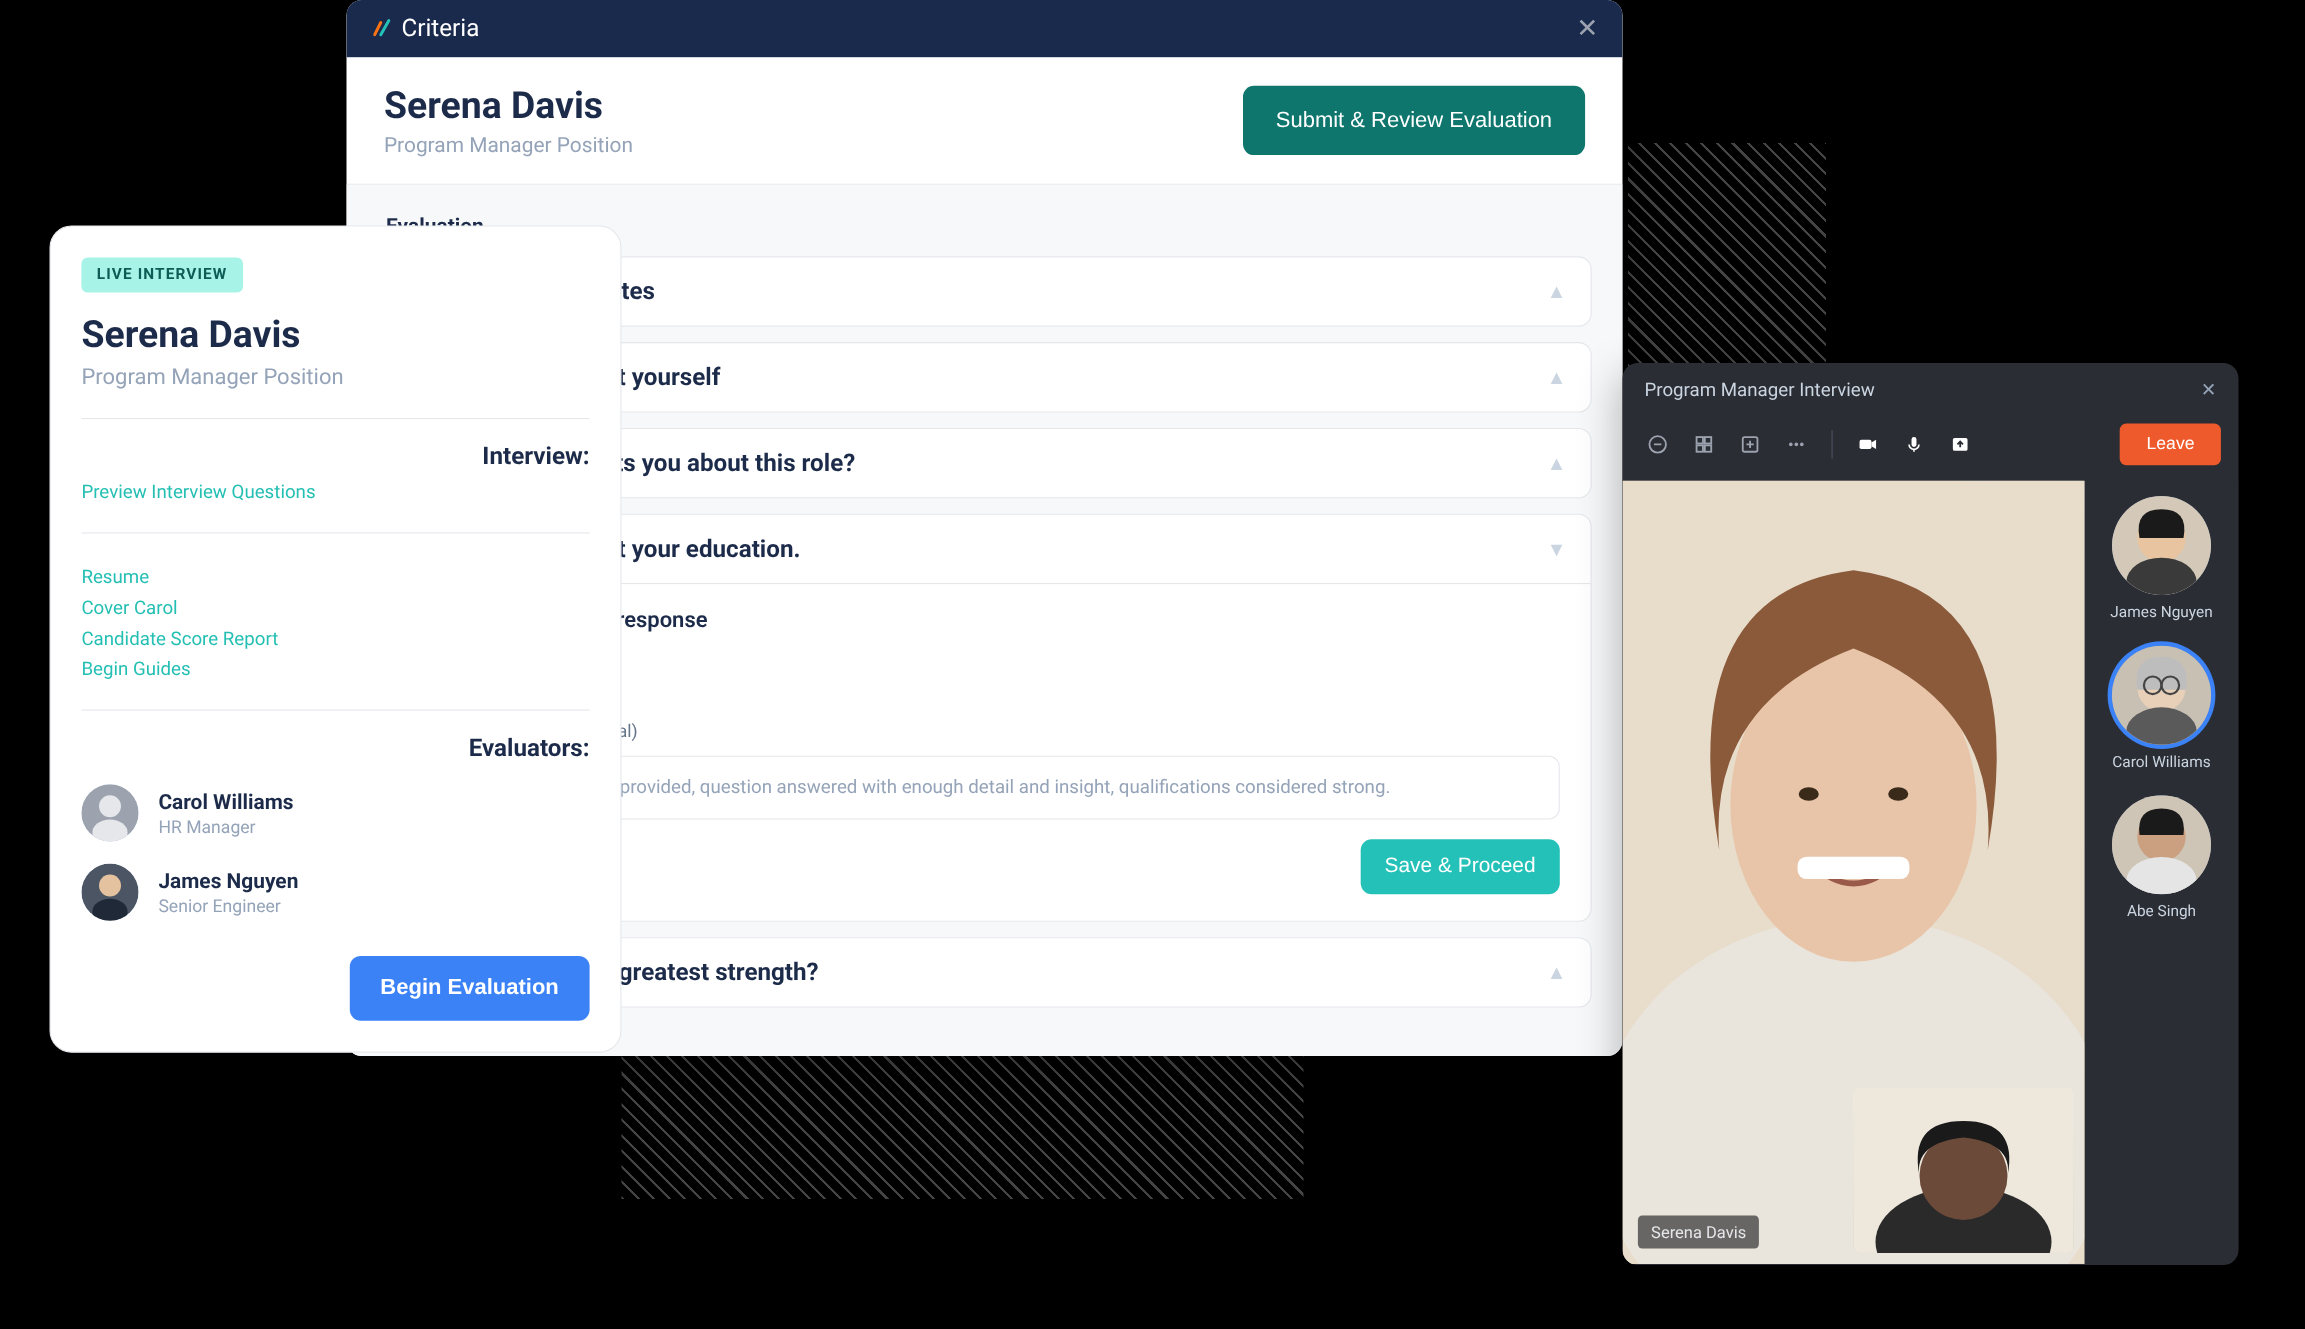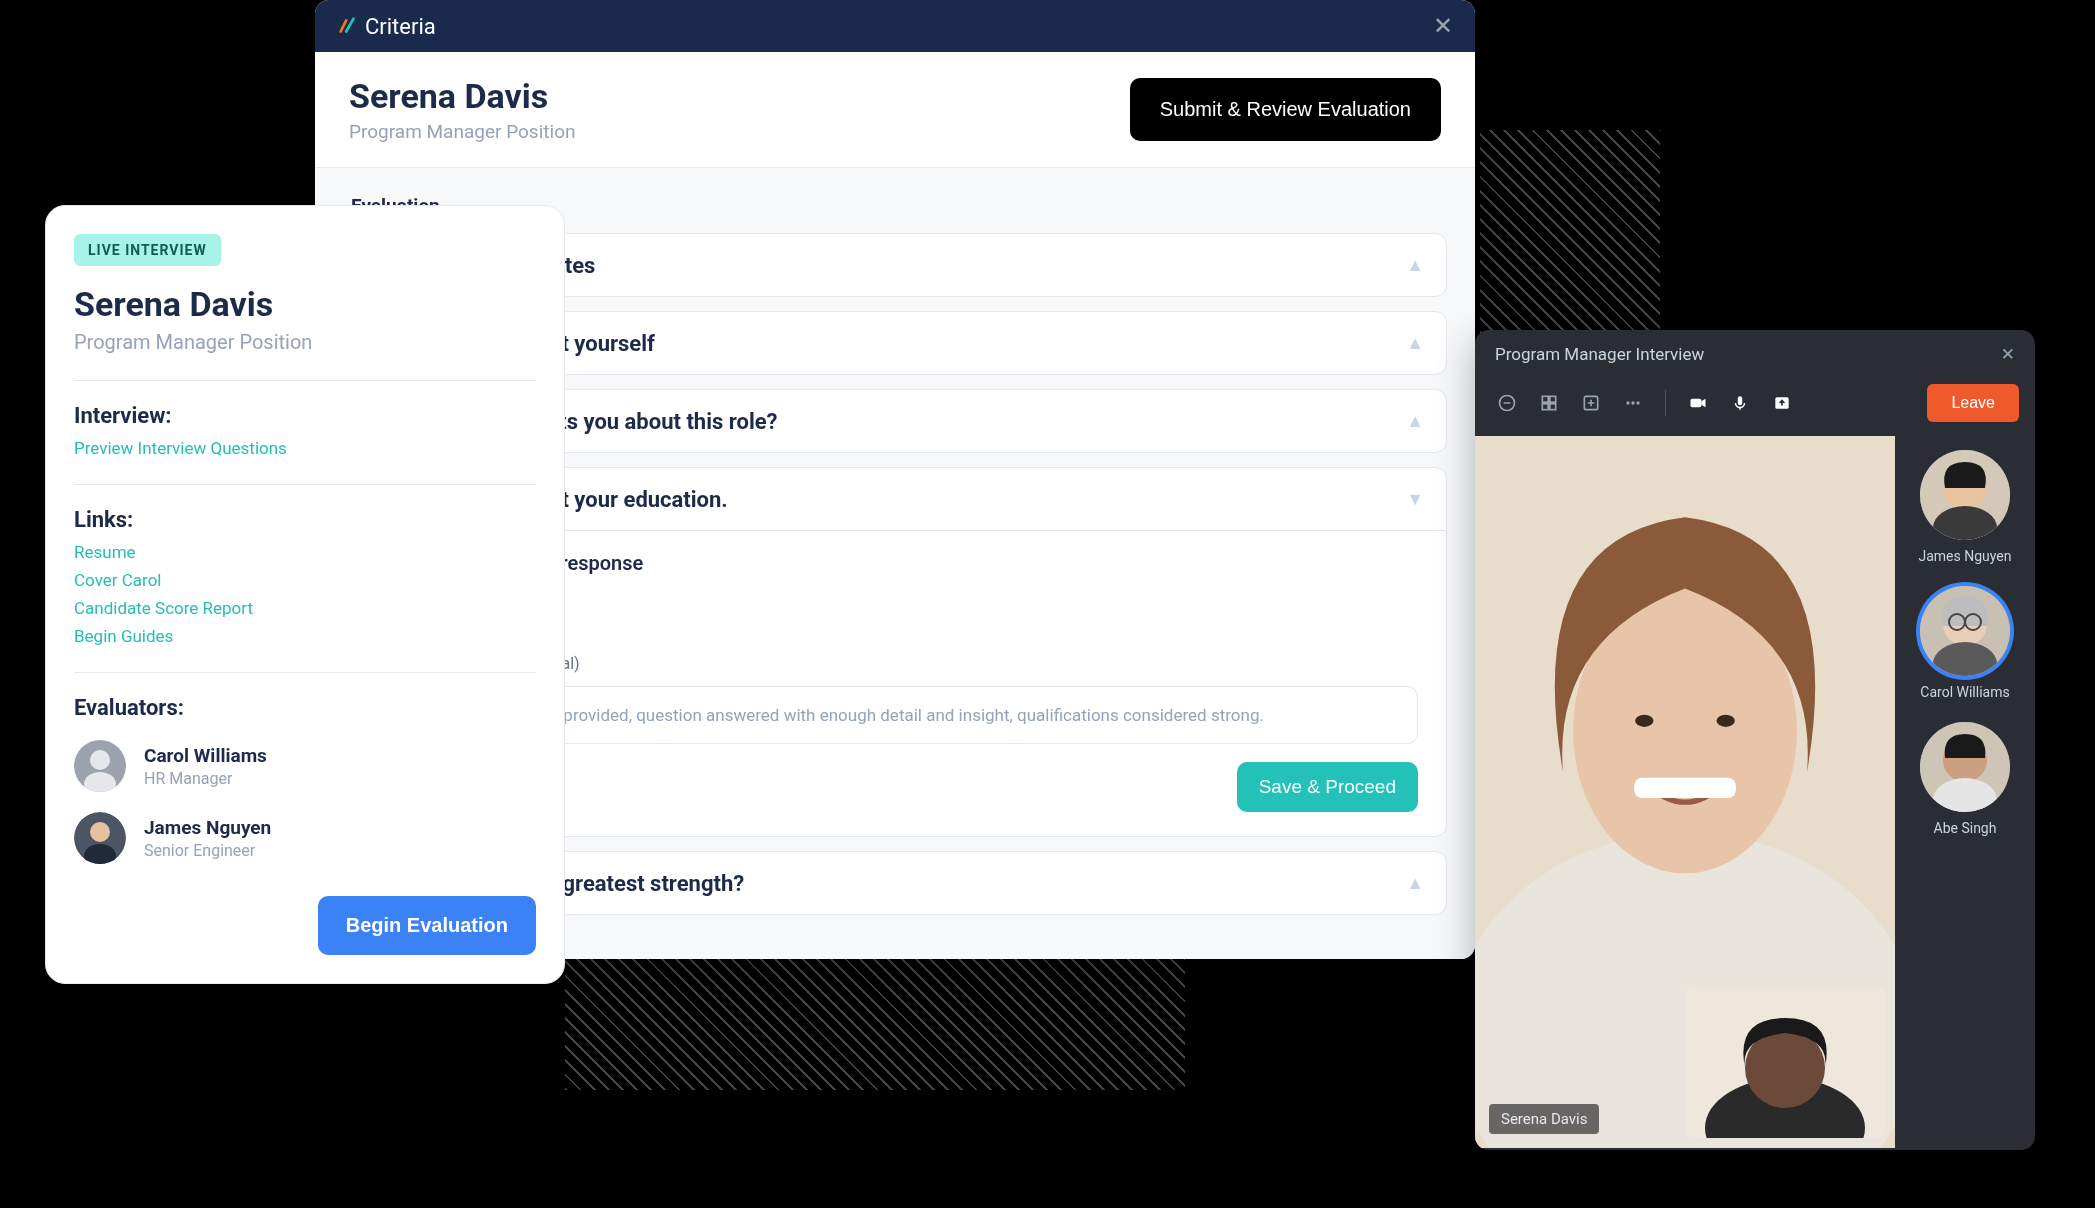--- a/index.html
+++ b/index.html
@@ -56,20 +56,21 @@
   .lc-section {
     border-top: 1px solid #e5e7eb;
     margin-top: 26px;
     padding-top: 22px;
   }
   .lc-sec-title {
     font-size: 22px;
     font-weight: 700;
     color: #1d2b4a;
     margin-bottom: 10px;
+    text-align: right;
   }
   .link {
     color: #24bfb3;
     font-size: 17px;
     margin-top: 8px;
     cursor: pointer;
   }
   .evaluator {
     display: flex;
     align-items: center;
@@ -132,21 +133,21 @@
   .cp-titlebar {
     display: flex;
     align-items: center;
     justify-content: space-between;
     padding: 24px 34px;
     border-bottom: 1px solid #e5e7eb;
   }
   .cp-name { font-size: 34px; font-weight: 700; color: #1d2b4a; }
   .cp-sub { font-size: 19px; color: #94a3b8; margin-top: 4px; }
   .submit-btn {
-    background: #000000;
+    background: #0f766e;
     color: #fff;
     font-size: 20px;
     font-weight: 500;
     padding: 20px 30px;
     border: none;
     border-radius: 10px;
     cursor: pointer;
   }
   .cp-body {
     background: #f6f8fa;
@@ -437,21 +438,20 @@
   <span class="badge">LIVE INTERVIEW</span>
   <div class="lc-name">Serena Davis</div>
   <div class="lc-sub">Program Manager Position</div>
 
   <div class="lc-section">
     <div class="lc-sec-title">Interview:</div>
     <div class="link">Preview Interview Questions</div>
   </div>
 
   <div class="lc-section">
-    <div class="lc-sec-title">Links:</div>
     <div class="link">Resume</div>
     <div class="link">Cover Carol</div>
     <div class="link">Candidate Score Report</div>
     <div class="link">Begin Guides</div>
   </div>
 
   <div class="lc-section">
     <div class="lc-sec-title">Evaluators:</div>
 
 

